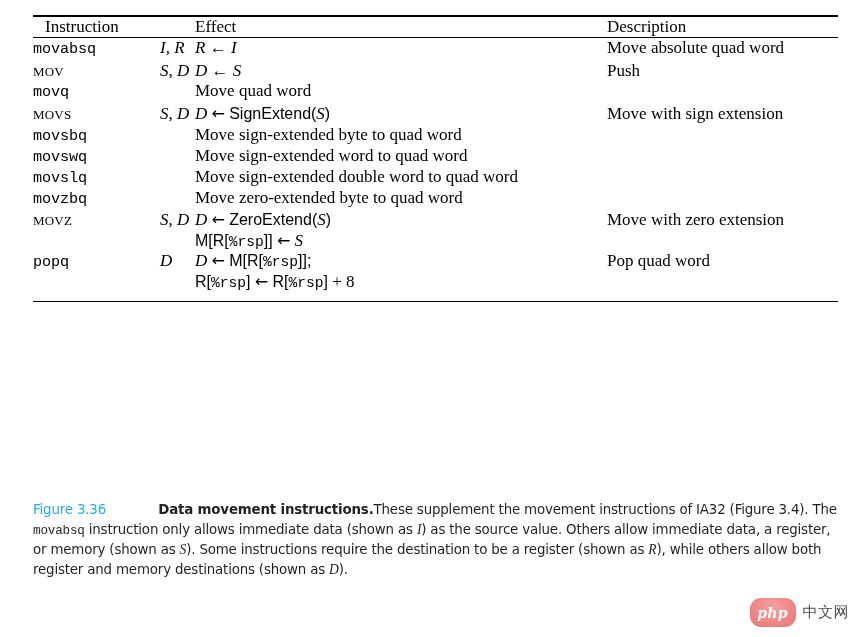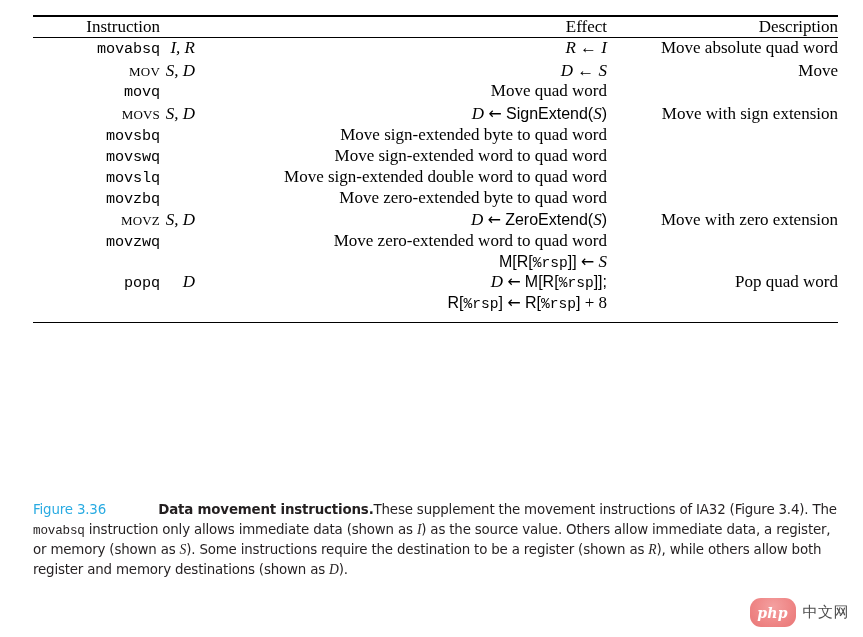--- a/index.html
+++ b/index.html
@@ -30,21 +30,21 @@
 
   table.tbl {
     width: 100%;
     border-collapse: collapse;
     table-layout: fixed;
   }
   table.tbl td, table.tbl th {
     padding: 0;
     margin: 0;
     vertical-align: baseline;
-    text-align: right;
+    text-align: left;
     font-weight: normal;
   }
   col.c-instr { width: 127px; }
   col.c-oper  { width: 35px; }
   col.c-eff   { width: 412px; }
   col.c-desc  { width: 231px; }
 
   
   .hdr td {
     font-size: 17.5px;
@@ -189,21 +189,21 @@
         <td><span class="mono">movabsq</span></td>
         <td><span class="oper">I, R</span></td>
         <td><span class="eff ital">R ← I</span></td>
         <td><span class="desc">Move absolute quad word</span></td>
       </tr>
 
       <tr class="row-gap-big">
         <td><span class="smallcaps">mov</span></td>
         <td><span class="oper">S, D</span></td>
         <td><span class="eff ital">D ← S</span></td>
-        <td><span class="desc">Move</span></td>
+        <td><span class="desc">Push</span></td>
       </tr>
 
       <tr class="row-gap-big">
         <td><span class="mono">movq</span></td>
         <td><span class="oper"></span></td>
         <td><span class="eff desc">Move quad word</span></td>
         <td><span class="desc"></span></td>
       </tr>
 
       <tr class="row-gap-big">
@@ -241,26 +241,20 @@
         <td><span class="desc"></span></td>
       </tr>
 
       <tr class="row-gap-big">
         <td><span class="smallcaps">movz</span></td>
         <td><span class="oper">S, D</span></td>
         <td><span class="eff"><span class="ital">D</span> <span class="arrow">←</span> <span class="sans">ZeroExtend(</span><span class="ital">S</span><span class="sans">)</span></span></td>
         <td><span class="desc">Move with zero extension</span></td>
       </tr>
 
-      <tr class="row-gap-small">
-        <td><span class="mono">movzwq</span></td>
-        <td><span class="oper"></span></td>
-        <td><span class="eff desc">Move zero-extended word to quad word</span></td>
-        <td><span class="desc"></span></td>
-      </tr>
 
 
       <tr class="row-cont">
         <td></td>
         <td></td>
         <td><span class="eff"><span class="sans">M[R[</span><span class="monoin">%rsp</span><span class="sans">]]</span> <span class="arrow">←</span> <span class="ital">S</span></span></td>
         <td></td>
       </tr>
 
       <tr class="row-gap-big">

